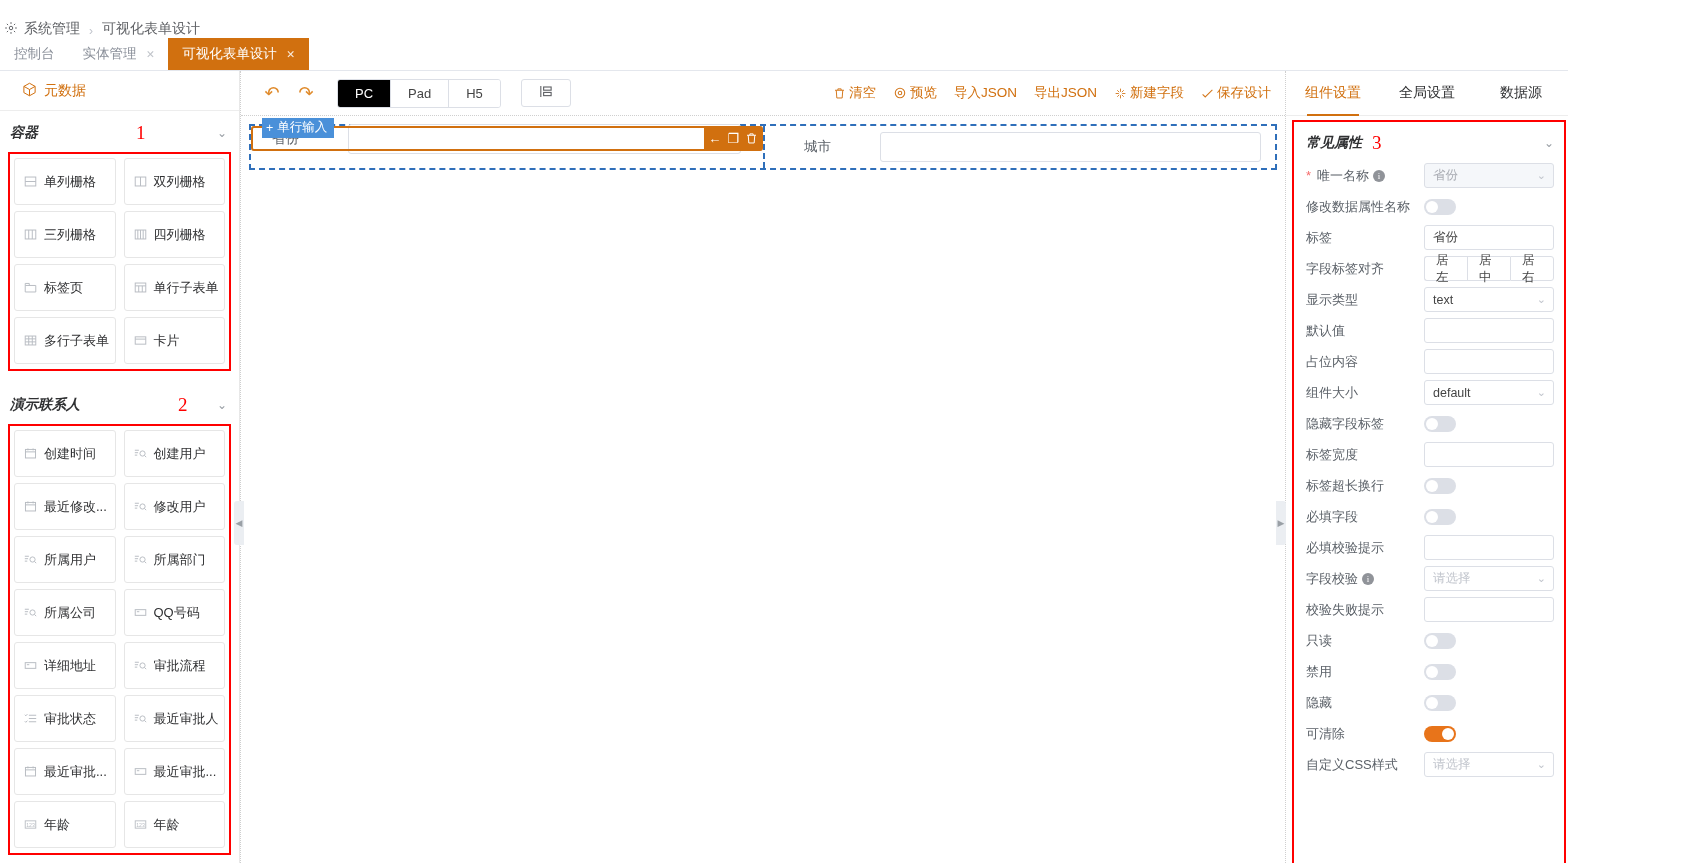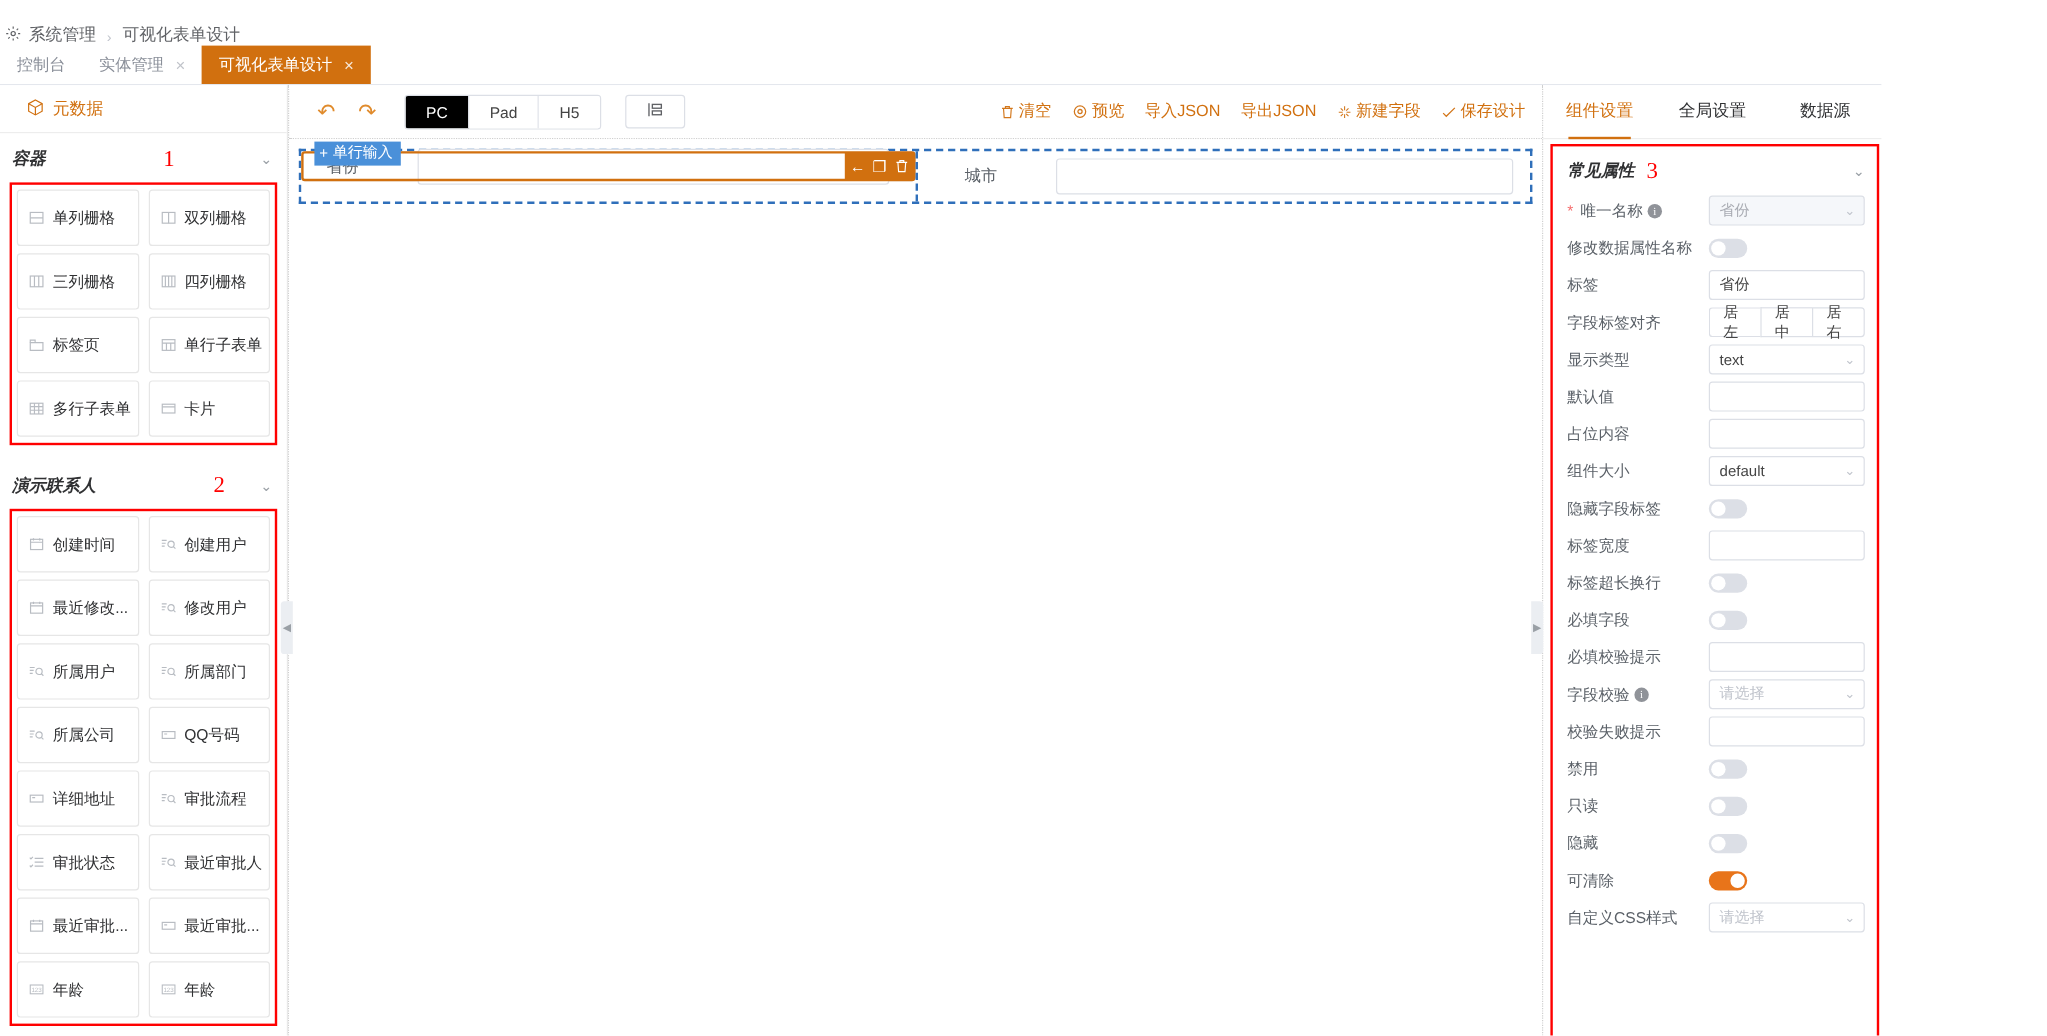--- a/index.html
+++ b/index.html
@@ -765,30 +765,30 @@
           <div class="plabel">
             <span>校验失败提示</span>
           </div>
           <div class="pfield">
             <div class="inp"></div>
           </div>
         </div>
 
         <div class="prow">
           <div class="plabel">
+            <span>只读</span>
+          </div>
+          <div class="pfield">
+            <div class="switch"></div>
+          </div>
+        </div>
+
+        <div class="prow">
+          <div class="plabel">
             <span>禁用</span>
-          </div>
-          <div class="pfield">
-            <div class="switch"></div>
-          </div>
-        </div>
-
-        <div class="prow">
-          <div class="plabel">
-            <span>只读</span>
           </div>
           <div class="pfield">
             <div class="switch"></div>
           </div>
         </div>
 
         <div class="prow">
           <div class="plabel">
             <span>隐藏</span>
           </div>

